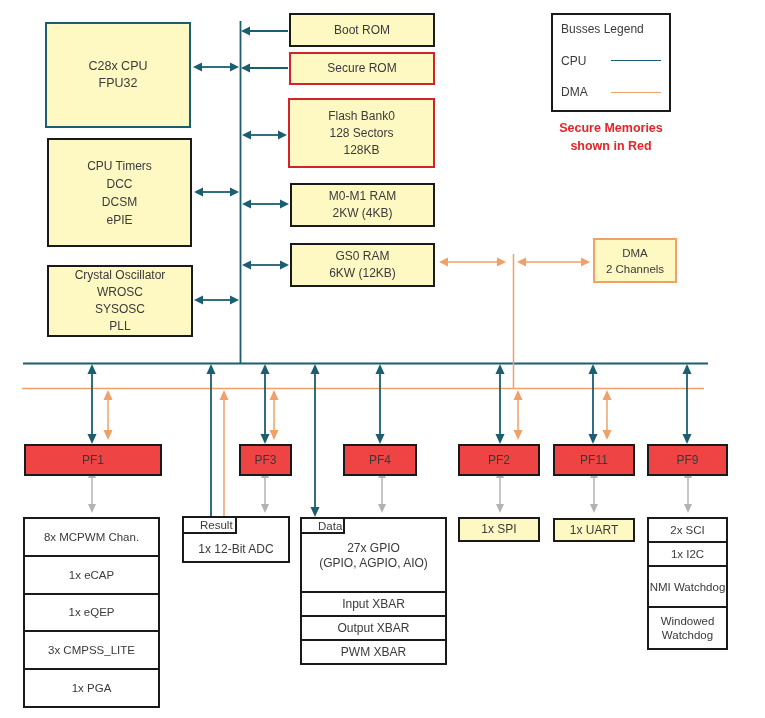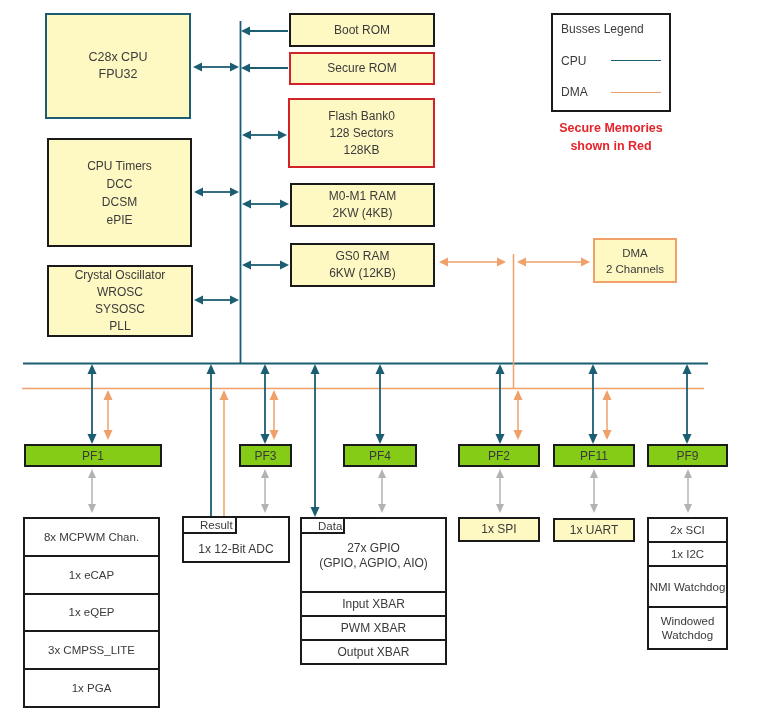--- a/index.html
+++ b/index.html
@@ -22,41 +22,41 @@
   .hd{fill:var(--dma-bus);stroke:none}
   .hg{fill:var(--pf-link-gray);stroke:none}
 
   .box{position:absolute;background:#fef9c3;border:2px solid var(--box-border);
        display:flex;flex-direction:column;align-items:center;justify-content:center;
        text-align:center;font-size:12px;line-height:17px}
   .teal-border{border-color:var(--cpu-bus)}
   .red-border{border-color:var(--secure-red)}
   .orange-border{border-color:var(--dma-bus)}
 
-  .cpu-box{left:45px;top:13px;width:146px;height:106px;font-size:12.5px}
+  .cpu-box{left:45px;top:22px;width:146px;height:106px;font-size:12.5px}
   .timers-box{left:47px;top:138px;width:145px;height:109px;line-height:18px}
   .osc-box{left:47px;top:265px;width:146px;height:72px;line-height:17px}
   .boot-rom{left:289px;top:13px;width:146px;height:34px}
   .secure-rom{left:289px;top:52px;width:146px;height:33px}
   .flash-box{left:288px;top:98px;width:147px;height:70px}
   .m0m1-box{left:290px;top:183px;width:145px;height:44px}
   .gs0-box{left:290px;top:243px;width:145px;height:44px}
   .dma-box{left:593px;top:238px;width:84px;height:45px;font-size:11.5px;line-height:16px}
 
   .legend{left:551px;top:13px;width:120px;height:99px;position:absolute;background:#fff;
           border:2px solid var(--box-border);display:flex;flex-direction:column;
           justify-content:space-between;padding:7px 8px 11px 8px;font-size:12px}
   .legend-row{display:flex;align-items:center;justify-content:space-between}
   .legend-line{display:inline-block;width:50px;height:0;border-top-style:solid;border-top-width:2px}
   .cpu-line{border-top-color:var(--cpu-bus);border-top-width:1.8px}
   .dma-line{border-top-color:var(--dma-bus);border-top-width:1.5px}
   .secure-note{position:absolute;left:546px;top:119px;width:130px;text-align:center;
                color:var(--secure-note-red);font-size:12.5px;font-weight:700;line-height:18px}
 
-  .pf{position:absolute;top:444px;height:23px;background:#84cc16;border:2px solid var(--box-border);
+  .pf{position:absolute;top:444px;height:32px;background:#ef4444;border:2px solid var(--box-border);
       display:flex;align-items:center;justify-content:center;font-size:12px}
   .pf1{left:24px;width:138px}
   .pf3{left:239px;width:53px}
   .pf4{left:343px;width:74px}
   .pf2{left:458px;width:82px}
   .pf11{left:553px;width:82px}
   .pf9{left:647px;width:81px}
 
   .stack{position:absolute;background:#fff;border:2px solid var(--box-border);
          display:flex;flex-direction:column;font-size:11.5px}
@@ -346,22 +346,22 @@
     <div class="adc-label">1x 12-Bit ADC</div>
   </div>
 
   <div class="tabbed gpio-box">
     <div class="tab gpio-tab">Data</div>
     <div class="gpio-main">
       <div>27x GPIO</div>
       <div>(GPIO, AGPIO, AIO)</div>
     </div>
     <div class="gpio-row">Input XBAR</div>
+    <div class="gpio-row">Output XBAR</div>
     <div class="gpio-row">PWM XBAR</div>
-    <div class="gpio-row">Output XBAR</div>
   </div>
 
   <div class="box spi-box">
     <div>1x SPI</div>
   </div>
   <div class="box uart-box">
     <div>1x UART</div>
   </div>
 
   <div class="stack comm-stack">

